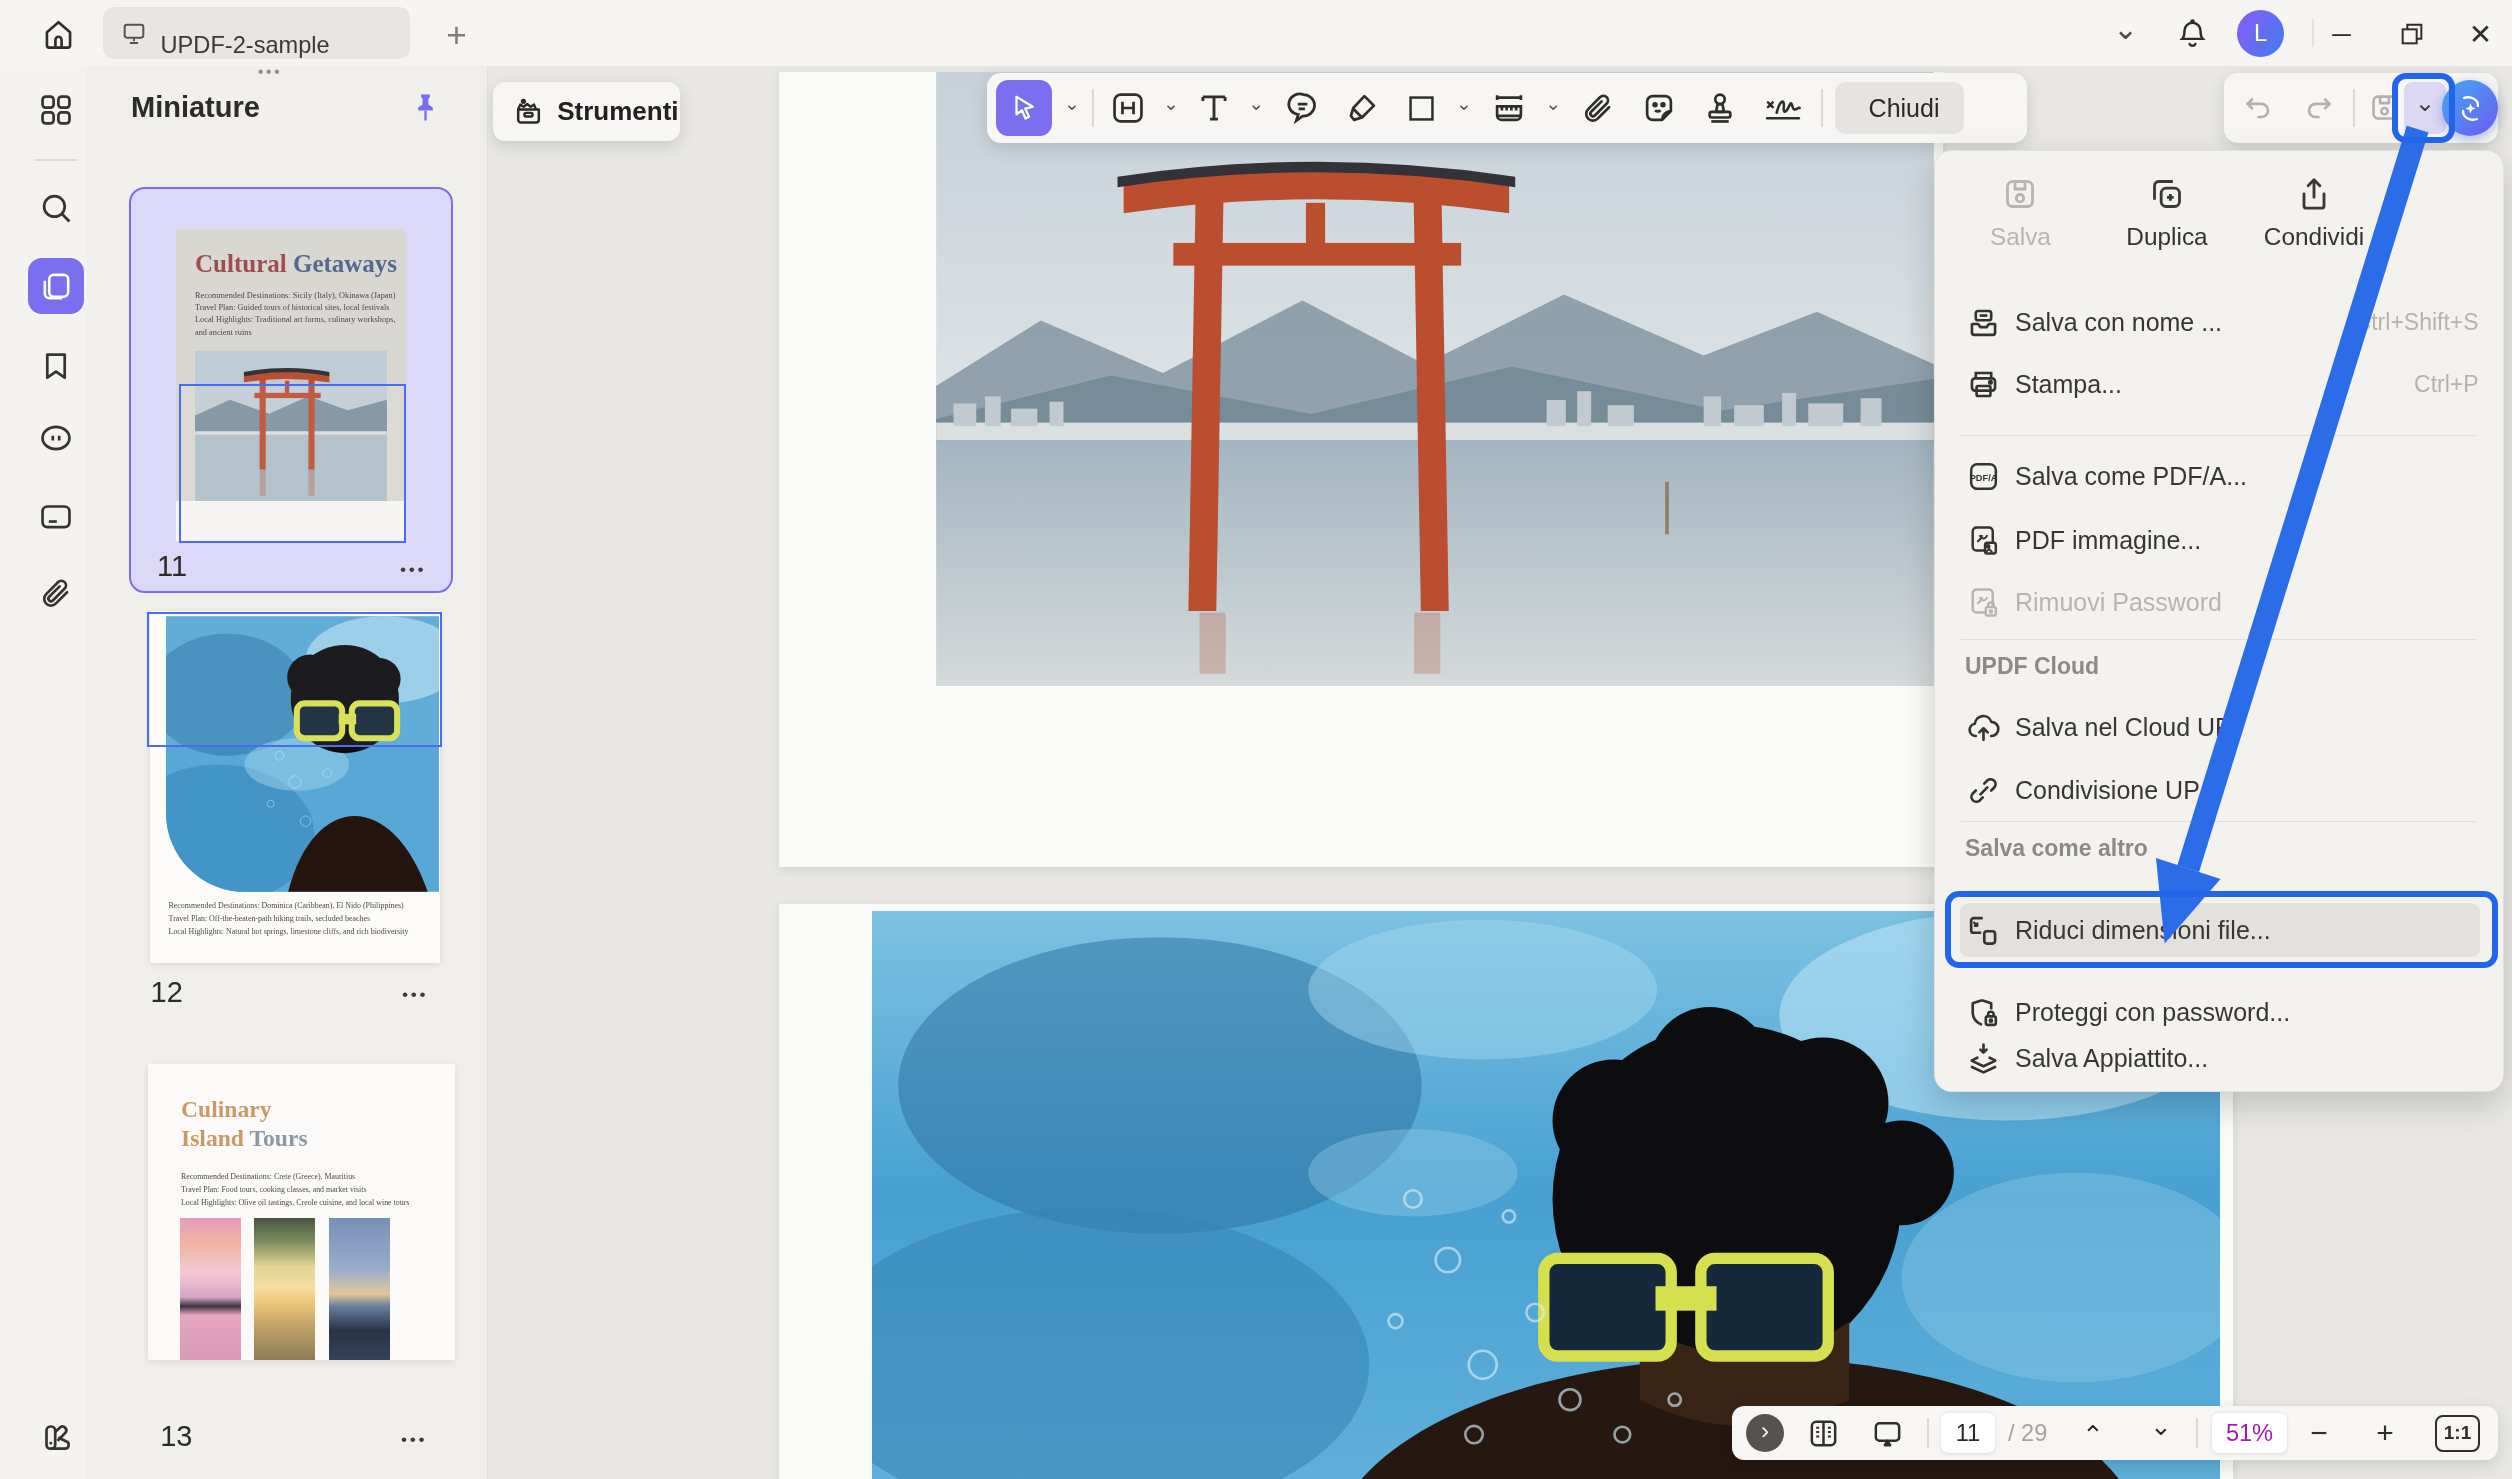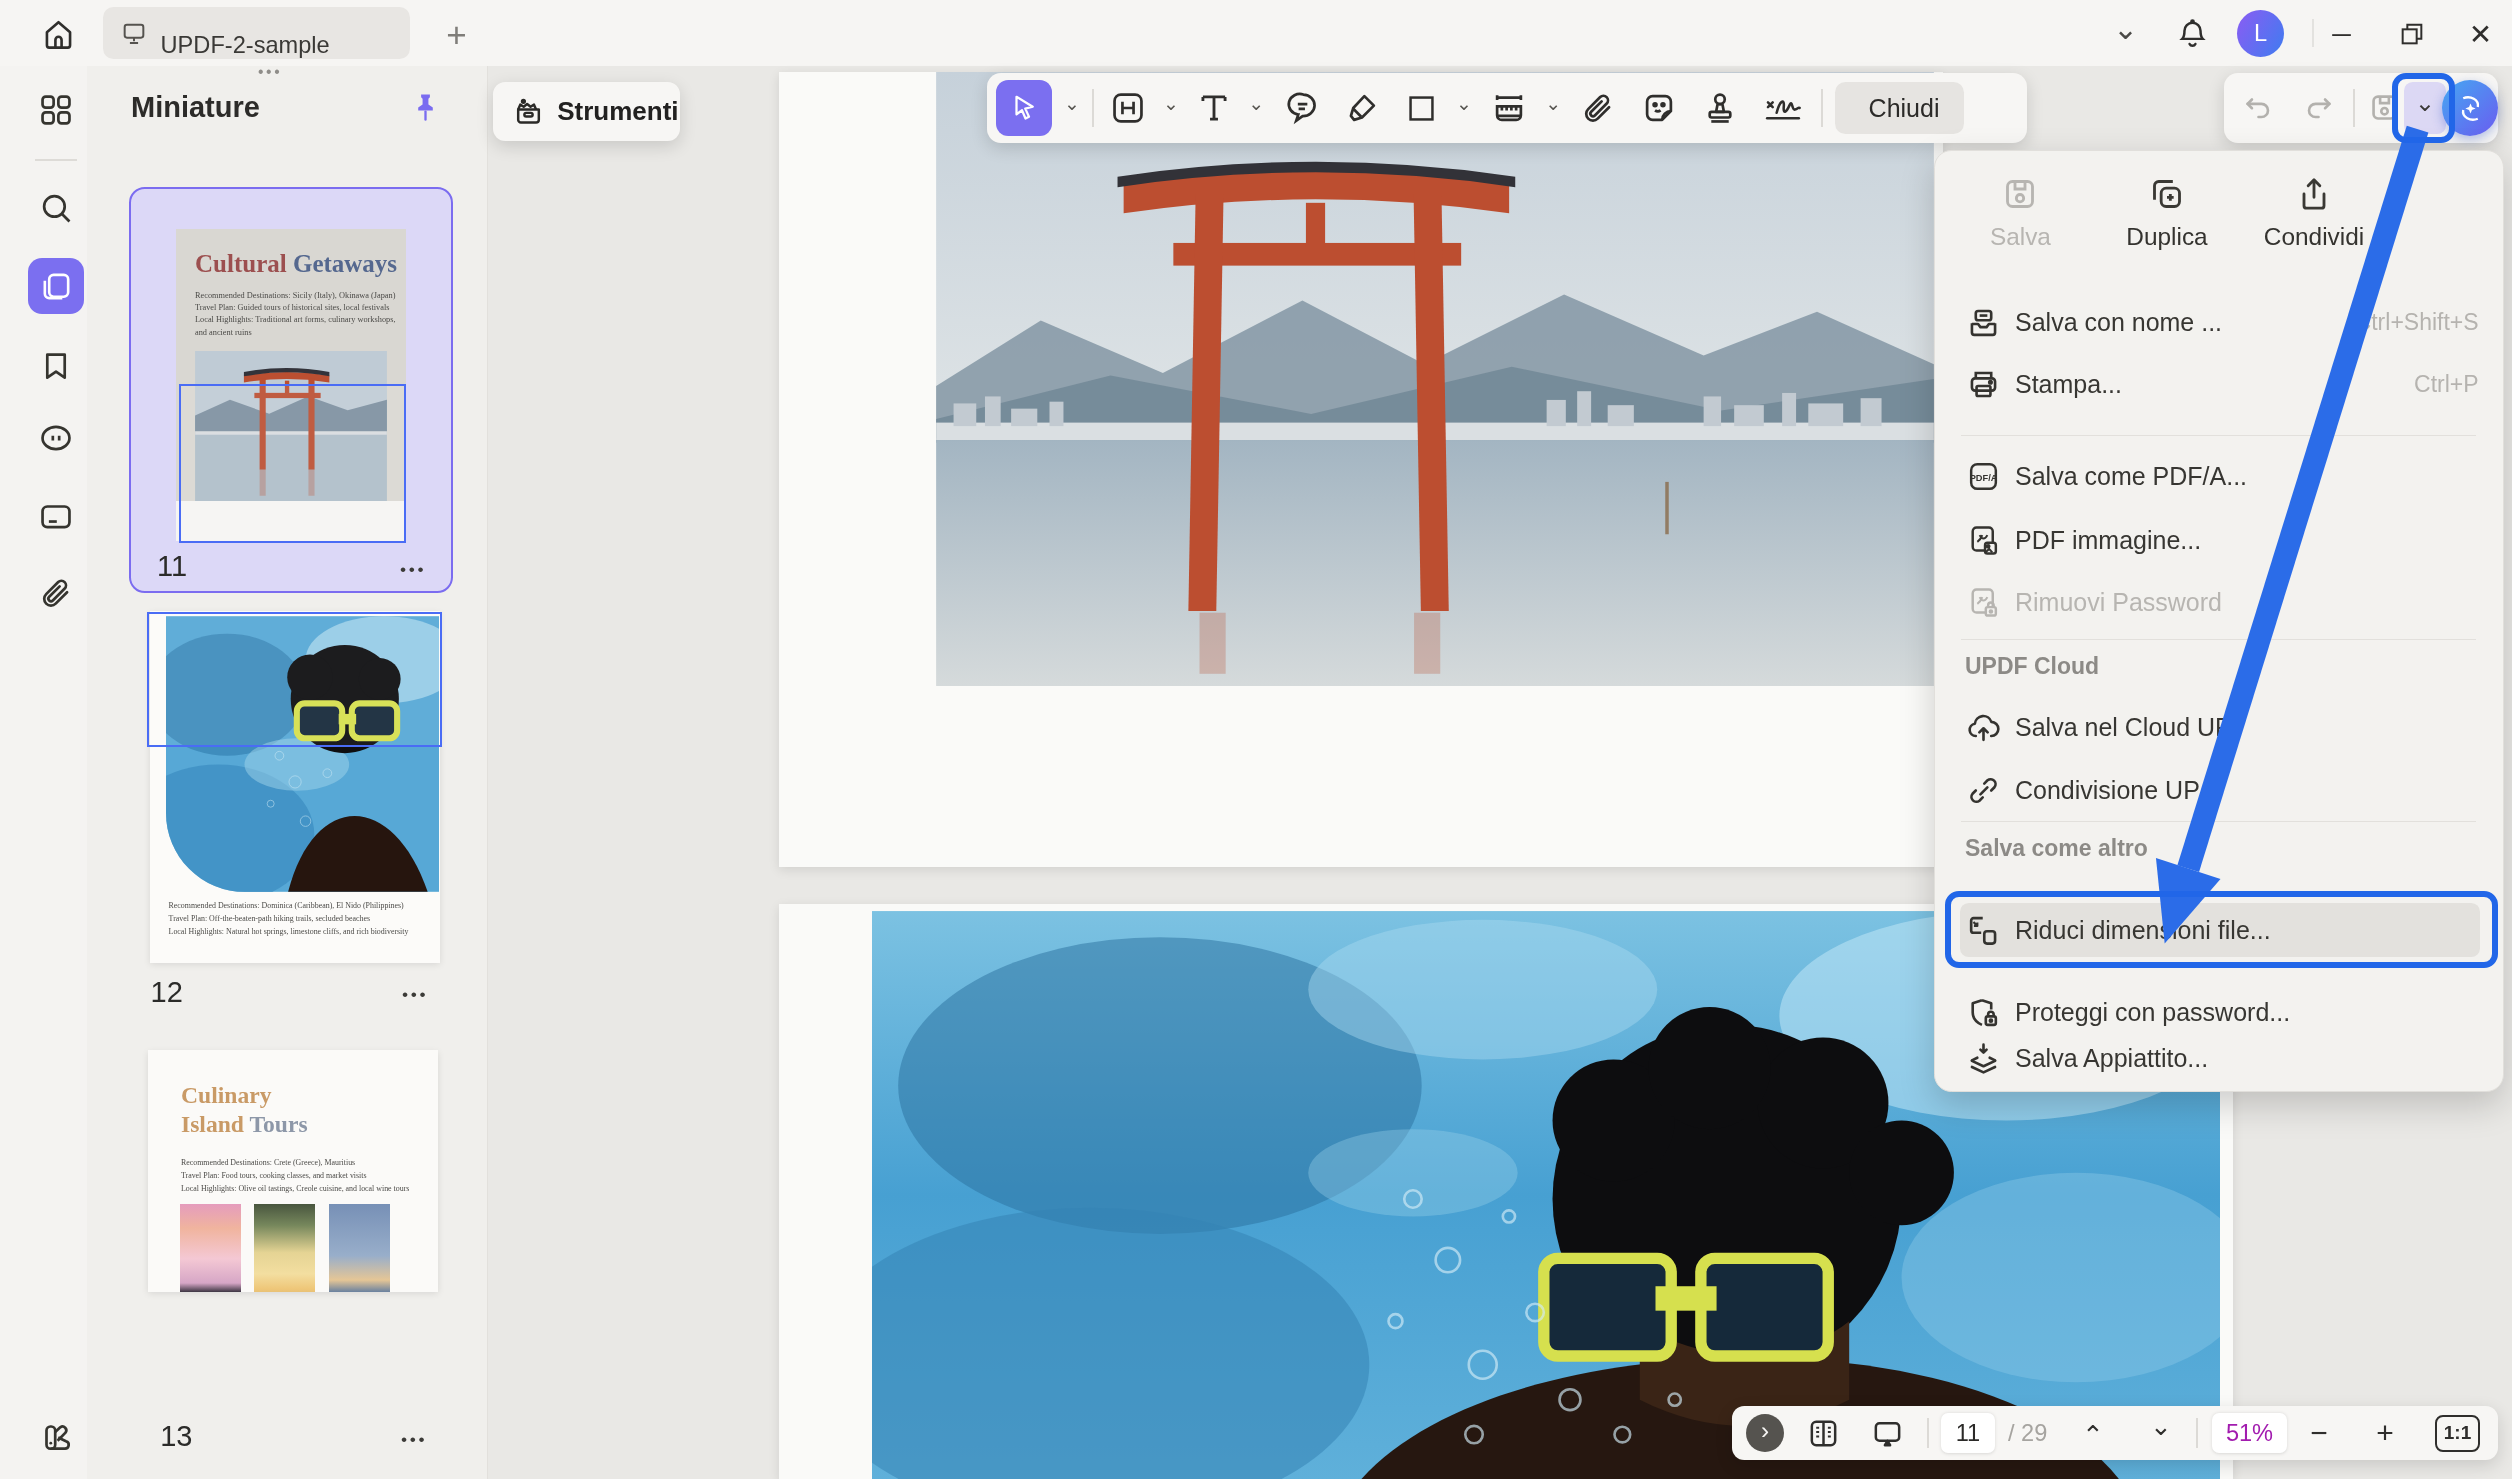--- a/index.html
+++ b/index.html
@@ -250,21 +250,21 @@
         <div class="tline">Travel Plan: Off-the-beaten-path hiking trails, secluded beaches</div>
         <div class="tline">Local Highlights: Natural hot springs, limestone cliffs, and rich biodiversity</div>
       </div>
     </div>
     <div class="abs" style="left:7px;top:7.9px;width:291px;height:131px;border:2.6px solid #4a6cf5;background:rgba(255,255,255,.06);"></div>
     <div class="abs thumb-num" style="left:10.5px;top:372px;">12</div>
     <div class="abs dots" style="left:262px;top:380px;">•••</div>
   </div>
 
   <div class="abs" style="left:148px;top:1050px;width:290px;height:410px;">
-    <div class="abs" style="left:0;top:0;width:290px;height:242px;background:#fbfaf8;box-shadow:0 1.7px 7px rgba(0,0,0,.10);overflow:hidden;">
+    <div class="abs" style="left:0;top:14px;width:290px;height:296px;background:#fbfaf8;box-shadow:0 1.7px 7px rgba(0,0,0,.10);overflow:hidden;padding-left:17px;">
       <div class="abs" style="left:33px;top:31px;font-family:'Liberation Serif',serif;font-size:23.6px;font-weight:700;line-height:29px;">
         <div><span style="color:#c99a66;">Culinary</span></div>
         <div><span style="color:#c99a66;">Island</span>
         <span style="color:#8d97a8;">Tours</span></div>
       </div>
       <div class="abs" style="left:33px;top:106px;font-size:7.9px;line-height:13px;">
         <div class="tline">Recommended Destinations: Crete (Greece), Mauritius</div>
         <div class="tline">Travel Plan: Food tours, cooking classes, and market visits</div>
         <div class="tline">Local Highlights: Olive oil tastings, Creole cuisine, and local wine tours</div>
       </div>

